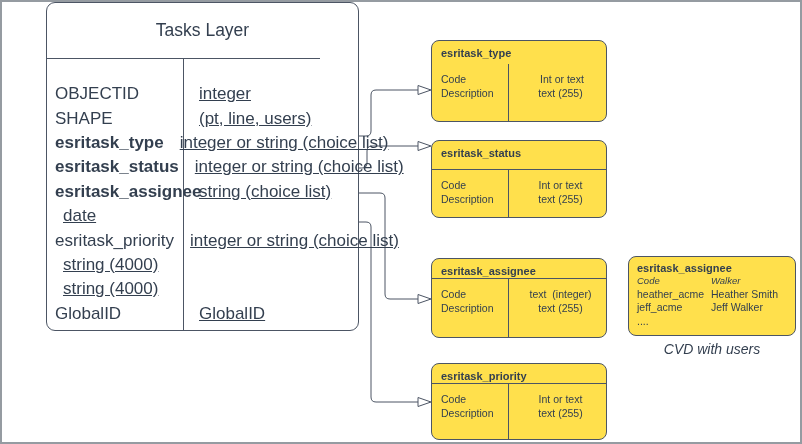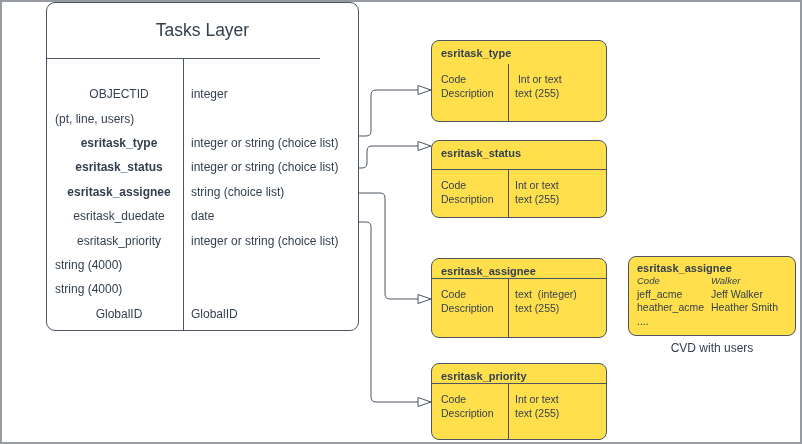--- a/index.html
+++ b/index.html
@@ -22,58 +22,58 @@
     background:#fff;border:1px solid var(--line);border-radius:9px;margin-left:44px;
   }
   .entity-title{
     position:absolute;left:0;top:0;width:100%;height:54px;
     display:flex;align-items:center;justify-content:center;
     font-size:17.5px;color:var(--text);
   }
   .entity-titlesep{position:absolute;left:0;top:55px;width:273px;height:1px;background:var(--line);}
   .entity-vdiv{position:absolute;left:136px;top:55px;bottom:0;width:1px;background:var(--line);}
   .rows{position:absolute;left:0;top:79px;right:1px;}
-  .frow{height:24.4px;display:flex;align-items:center;font-size:12px;color:var(--text);text-align:center;}
+  .frow{height:24.4px;display:flex;align-items:center;font-size:17px;color:var(--text);}
   .fname{width:136px;padding-left:8px;white-space:pre;}
-  .ftype{padding-left:8px;white-space:pre;}
+  .ftype{padding-left:16px;white-space:pre;text-decoration:underline;}
   .bold{font-weight:bold;}
   
   .domain{
     position:absolute;width:176px;
     background:var(--yellow);border:1.5px solid var(--line);border-radius:8px;
     color:var(--text);display:flex;flex-direction:column;
   }
   .d-type    {left:429px;top:38px;height:82px;}
   .d-status  {left:429px;top:138px;height:78px;}
   .d-assignee{left:429px;top:256px;height:80px;}
   .d-priority{left:429px;top:361px;height:77px;}
   .dtitle{font-weight:bold;font-size:11px;padding:6px 9px 0 9px;white-space:pre;}
   .t24{height:23px;}
   .t30{height:29px;border-bottom:1.5px solid var(--line);}
   .t21{height:20px;border-bottom:1.5px solid var(--line);}
   .dbody{flex:1;display:flex;}
   .dcell{font-size:10.5px;line-height:14px;padding-top:8px;}
   .dcell div{white-space:pre;}
   .dcell.c-left{width:77px;padding-left:9px;border-right:1.5px solid var(--line);}
-  .dcell.c-right{flex:1;padding-left:6px;}
+  .dcell.c-right{flex:1;padding-left:6px;text-align:center;}
   
   .cvd{
     position:absolute;left:626px;top:254px;width:168px;height:80px;
     background:var(--yellow);border:1.5px solid var(--line);border-radius:8px;
     color:var(--text);padding:5px 0 0 0;
   }
   .cvd-title{font-weight:bold;font-size:11px;padding-left:8px;white-space:pre;}
   .cvd-grid{font-size:10.5px;line-height:13.5px;}
   .cvd-row{display:flex;}
   .cvd-code{width:82px;padding-left:8px;white-space:pre;}
   .cvd-label{flex:1;white-space:pre;}
   .cvd-hdr{font-style:italic;font-size:9.5px;}
   .cvd-caption{
     position:absolute;left:626px;top:339px;width:168px;
-    text-align:center;font-size:12px;color:var(--text);
+    text-align:center;font-style:italic;font-size:14px;color:var(--text);
   }
   
   svg.wires{position:absolute;left:0;top:0;pointer-events:none;}
   .wire{fill:none;stroke:var(--line);stroke-width:1;}
   .ahead{fill:#fff;stroke:var(--line);stroke-width:1;}
 </style>
 </head>
 <body>
 
 <div class="canvas">
@@ -92,36 +92,36 @@
   <div class="entity">
     <div class="entity-title">Tasks Layer</div>
     <div class="entity-titlesep"></div>
     <div class="entity-vdiv"></div>
     <div class="rows">
       <div class="frow">
         <span class="fname">OBJECTID</span>
         <span class="ftype">integer</span>
       </div>
       <div class="frow">
+        <span class="fname">SHAPE</span>
         <span class="ftype">(pt, line, users)</span>
       </div>
       <div class="frow">
         <span class="fname bold">esritask_type</span>
         <span class="ftype">integer or string (choice list)</span>
       </div>
       <div class="frow">
         <span class="fname bold">esritask_status</span>
         <span class="ftype">integer or string (choice list)</span>
       </div>
       <div class="frow">
         <span class="fname bold">esritask_assignee</span>
         <span class="ftype">string (choice list)</span>
       </div>
       <div class="frow">
-        <span class="fname">esritask_duedate</span>
         <span class="ftype">date</span>
       </div>
       <div class="frow">
         <span class="fname">esritask_priority</span>
         <span class="ftype">integer or string (choice list)</span>
       </div>
       <div class="frow">
         <span class="ftype">string (4000)</span>
       </div>
       <div class="frow">
@@ -191,26 +191,26 @@
   </div>
 
   <div class="cvd">
     <div class="cvd-title">esritask_assignee</div>
     <div class="cvd-grid">
       <div class="cvd-row cvd-hdr">
         <span class="cvd-code">Code</span>
         <span class="cvd-label">Walker</span>
       </div>
       <div class="cvd-row">
+        <span class="cvd-code">heather_acme</span>
+        <span class="cvd-label">Heather Smith</span>
+      </div>
+      <div class="cvd-row">
         <span class="cvd-code">jeff_acme</span>
         <span class="cvd-label">Jeff Walker</span>
-      </div>
-      <div class="cvd-row">
-        <span class="cvd-code">heather_acme</span>
-        <span class="cvd-label">Heather Smith</span>
       </div>
       <div class="cvd-row">
         <span class="cvd-code">....</span>
         <span class="cvd-label"></span>
       </div>
     </div>
   </div>
   <div class="cvd-caption">CVD with users</div>
 
 </div>

